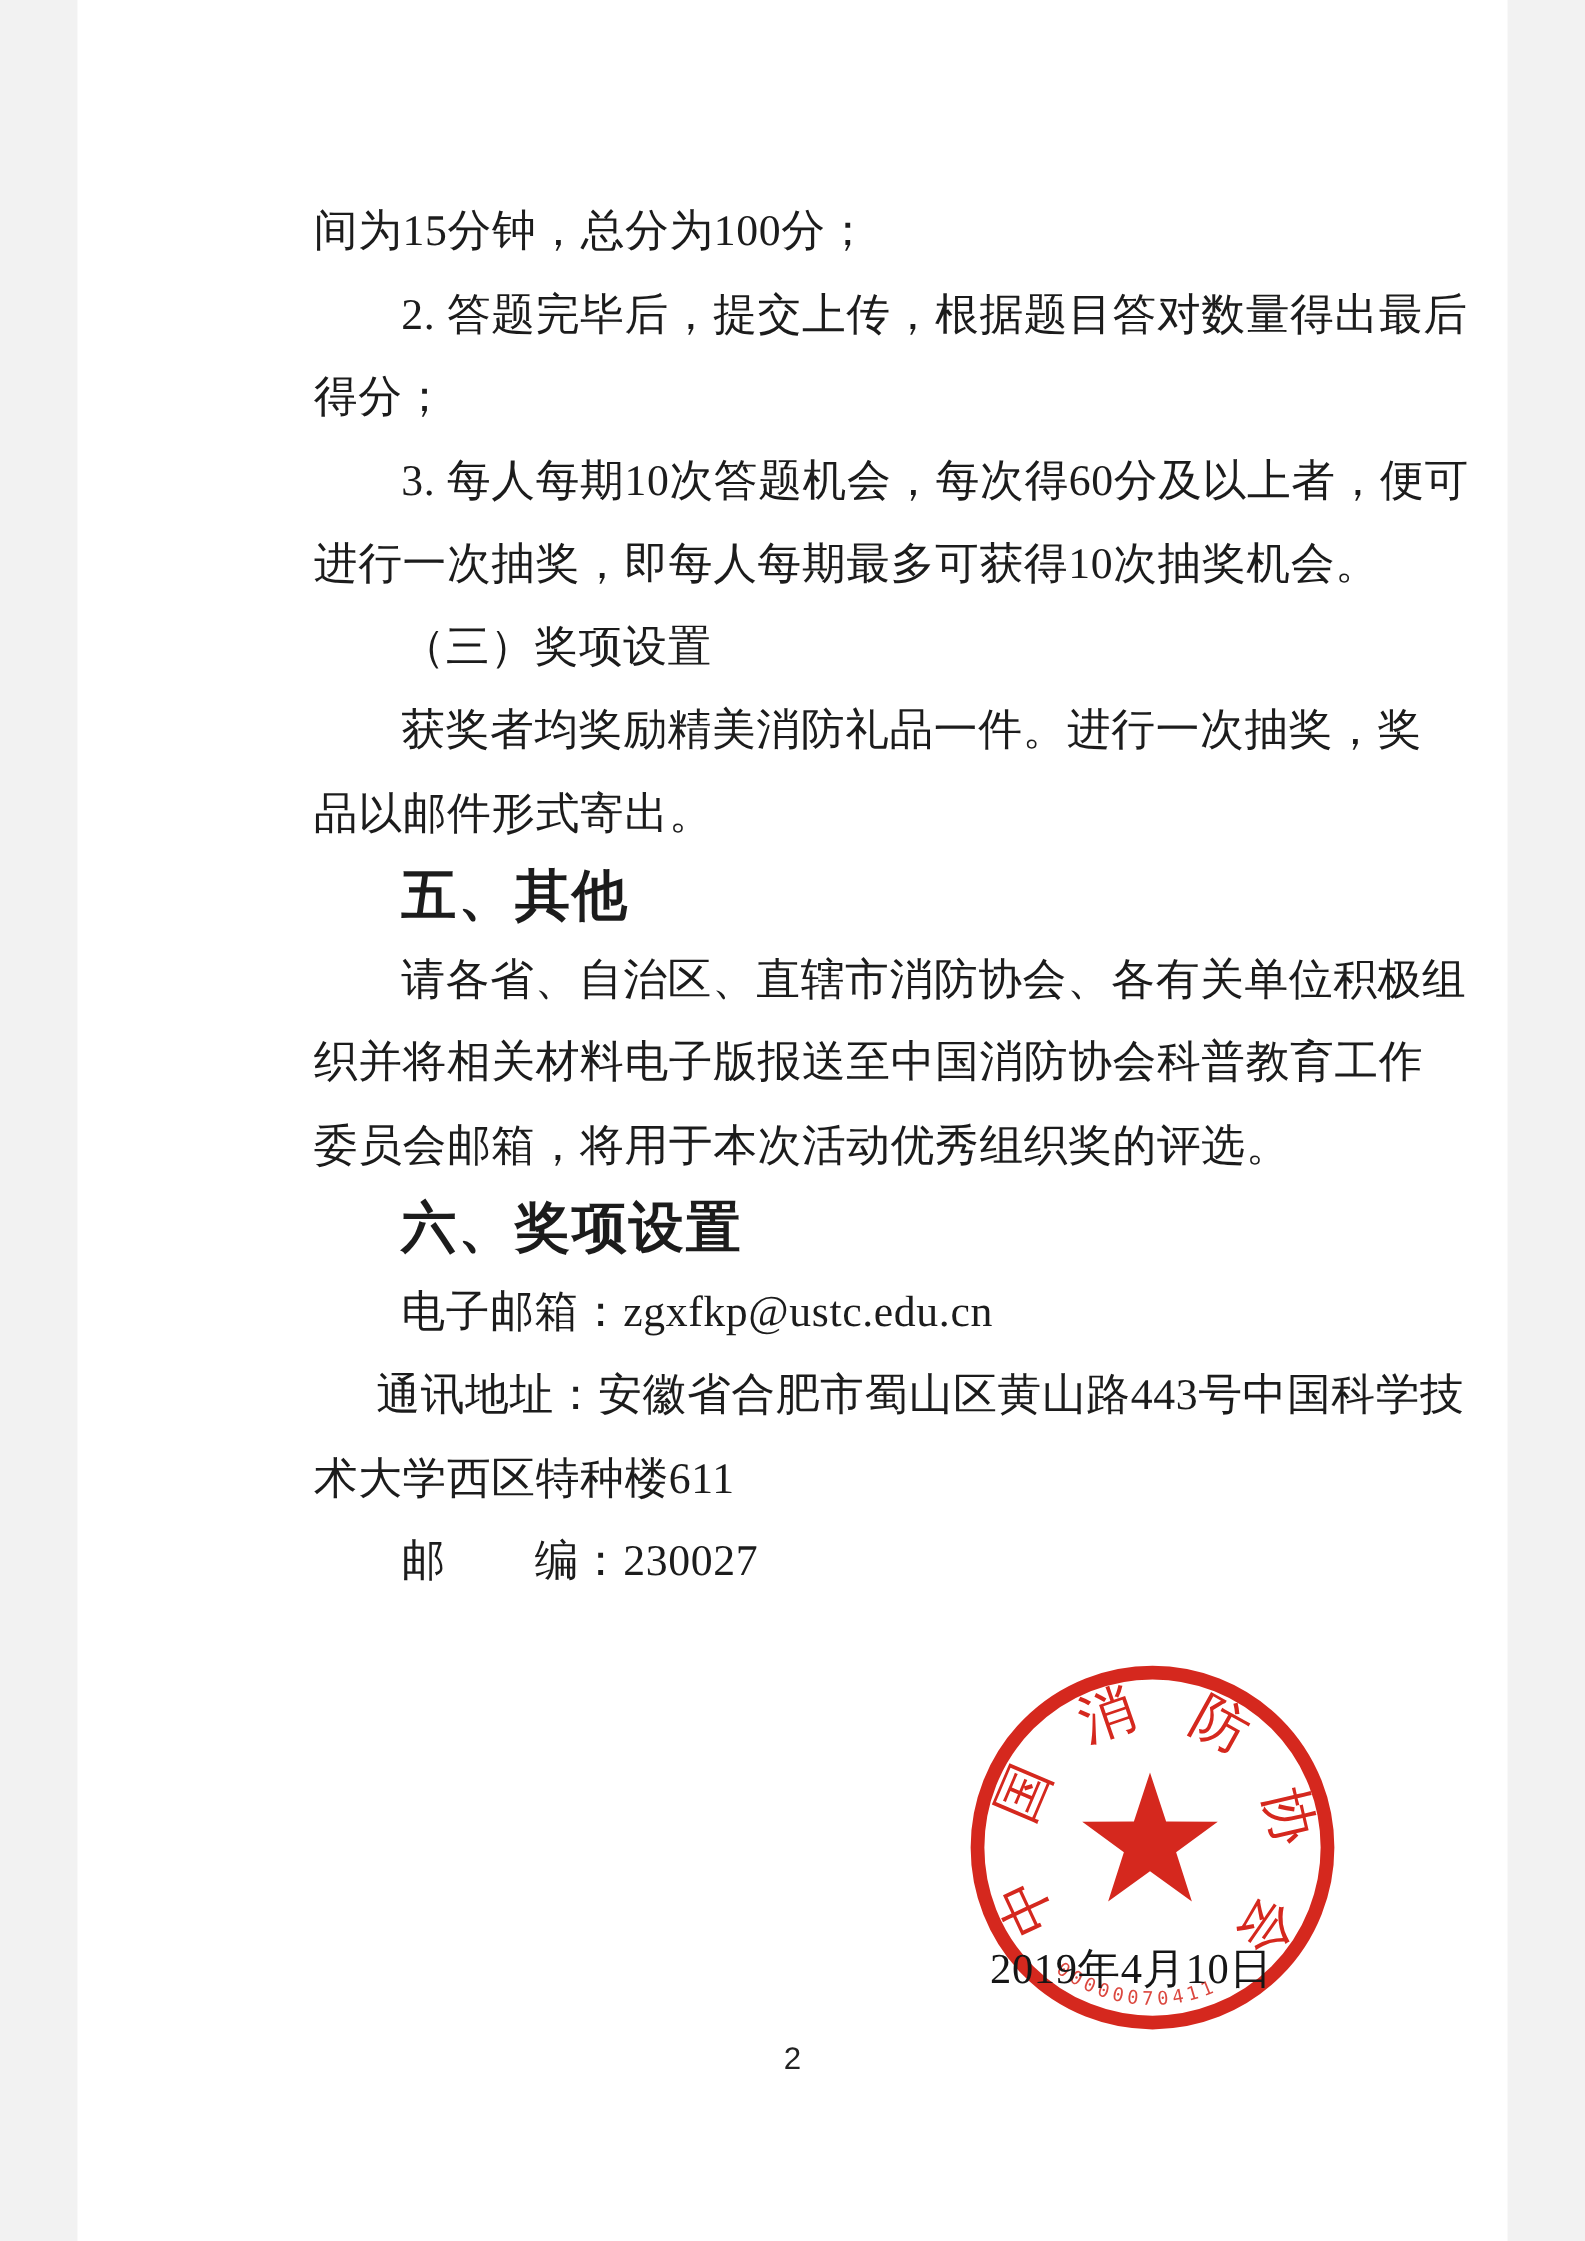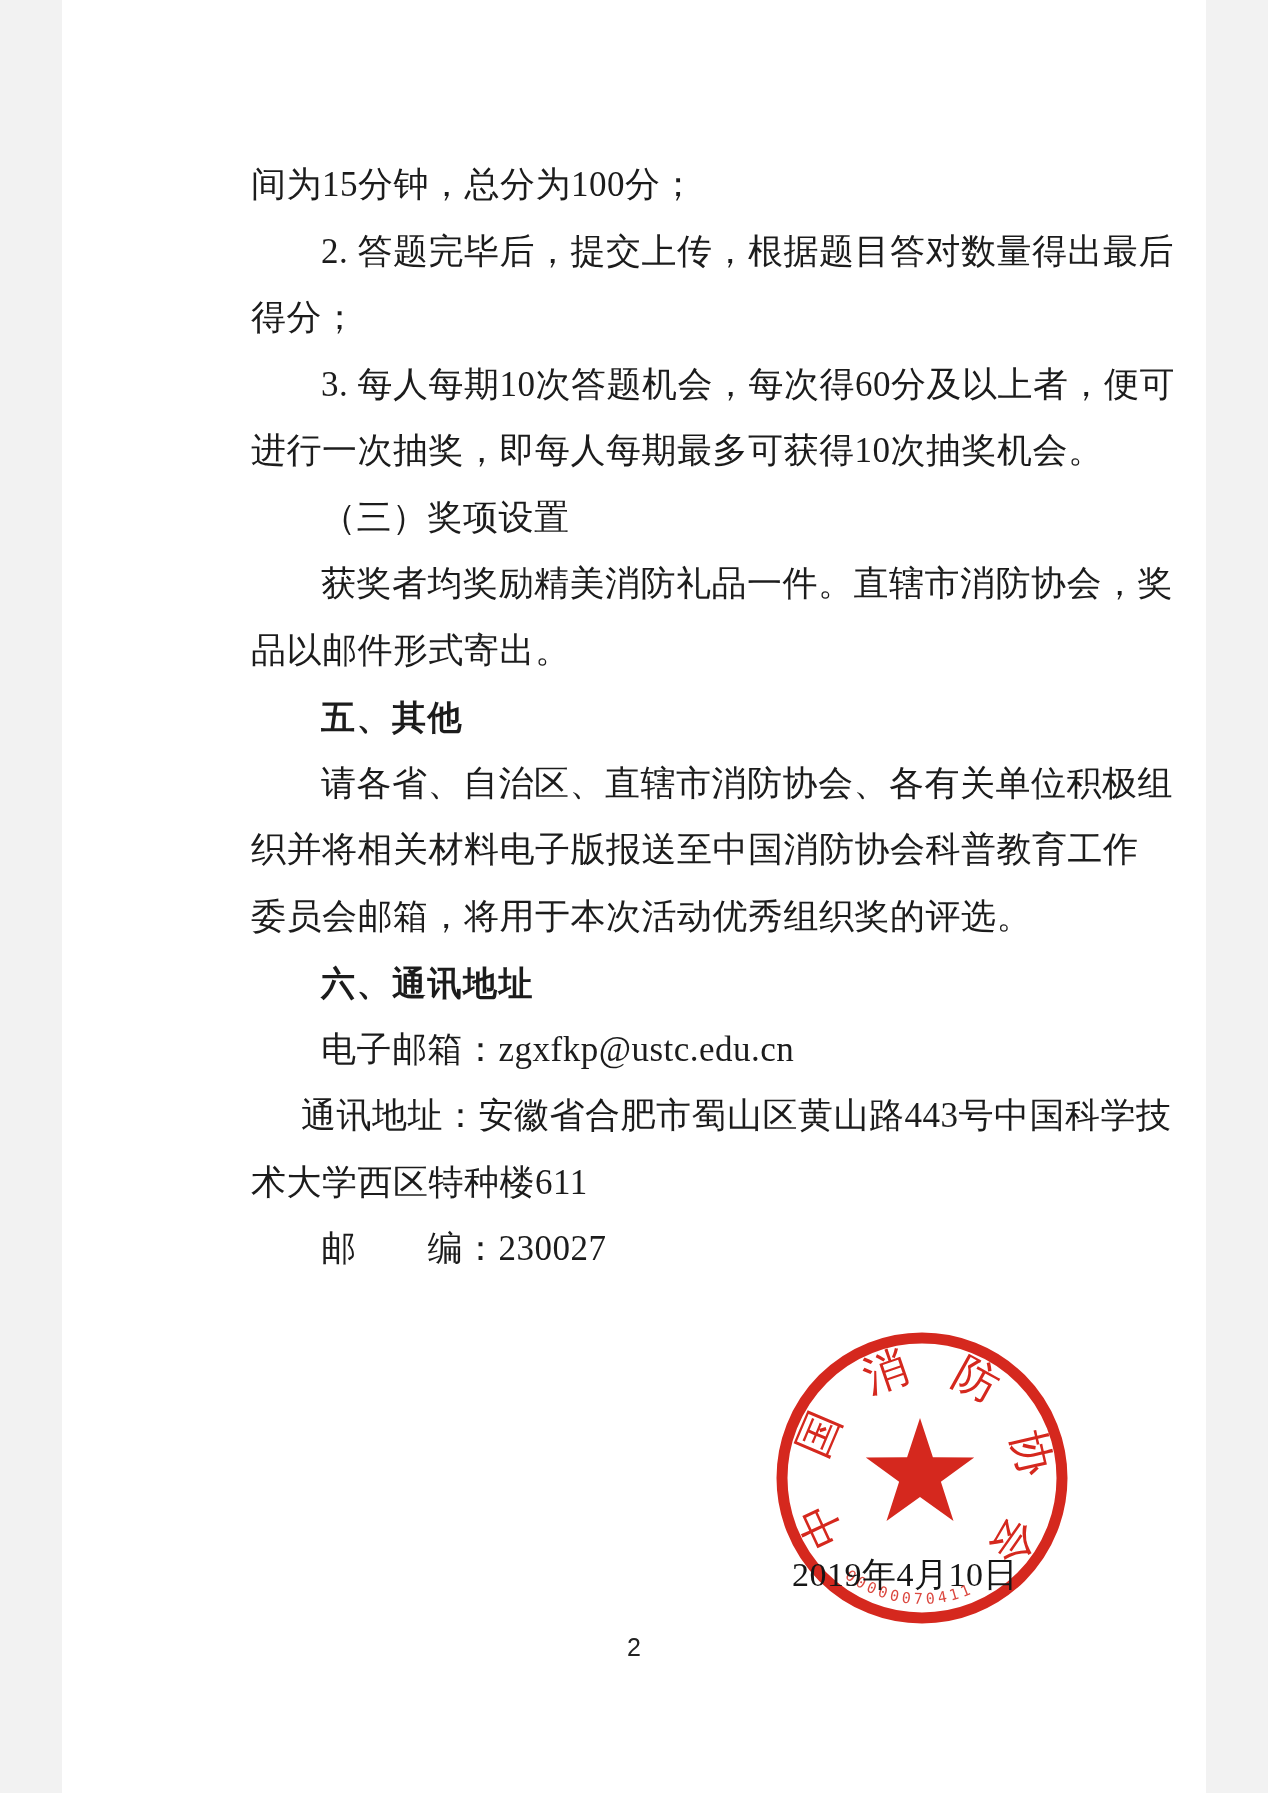--- a/index.html
+++ b/index.html
@@ -22,21 +22,21 @@
     line-height:66.5px;
     height:66.5px;
     letter-spacing:0.5px;
     white-space:pre;
   }
   .indent    { padding-left:70px; }
   .indent-sm { padding-left:50px; }
   .heading {
     font-family:"Liberation Sans","DejaVu Sans",sans-serif;
     font-weight:700;
-    font-size:34px;
+    font-size:44px;
     letter-spacing:1.5px;
   }
   .sig-org {
     position:absolute;
     left:762px; top:1481px;
     font-size:35px;
     letter-spacing:0.5px;
     color:#161616;
     z-index:3;
   }
@@ -80,27 +80,27 @@
 
 <div class="page">
 
   <div class="content">
     <div class="line flush">间为15分钟，总分为100分；</div>
     <div class="line indent">2. 答题完毕后，提交上传，根据题目答对数量得出最后</div>
     <div class="line flush">得分；</div>
     <div class="line indent">3. 每人每期10次答题机会，每次得60分及以上者，便可</div>
     <div class="line flush">进行一次抽奖，即每人每期最多可获得10次抽奖机会。</div>
     <div class="line indent">（三）奖项设置</div>
-    <div class="line indent">获奖者均奖励精美消防礼品一件。直辖市消防协会，奖</div>
+    <div class="line indent">获奖者均奖励精美消防礼品一件。进行一次抽奖，奖</div>
     <div class="line flush">品以邮件形式寄出。</div>
     <div class="line indent heading">五、其他</div>
     <div class="line indent">请各省、自治区、直辖市消防协会、各有关单位积极组</div>
     <div class="line flush">织并将相关材料电子版报送至中国消防协会科普教育工作</div>
     <div class="line flush">委员会邮箱，将用于本次活动优秀组织奖的评选。</div>
-    <div class="line indent heading">六、通讯地址</div>
+    <div class="line indent heading">六、奖项设置</div>
     <div class="line indent">电子邮箱：zgxfkp@ustc.edu.cn</div>
     <div class="line indent-sm">通讯地址：安徽省合肥市蜀山区黄山路443号中国科学技</div>
     <div class="line flush">术大学西区特种楼611</div>
     <div class="line indent">邮　　编：230027</div>
   </div>
 
   <svg class="seal-svg" viewBox="-150 -150 300 300" aria-hidden="true">
     <circle cx="0" cy="0" r="140" fill="none" stroke="#d5281e" stroke-width="11"></circle>
 
     <g transform="translate(-2,-3)">

